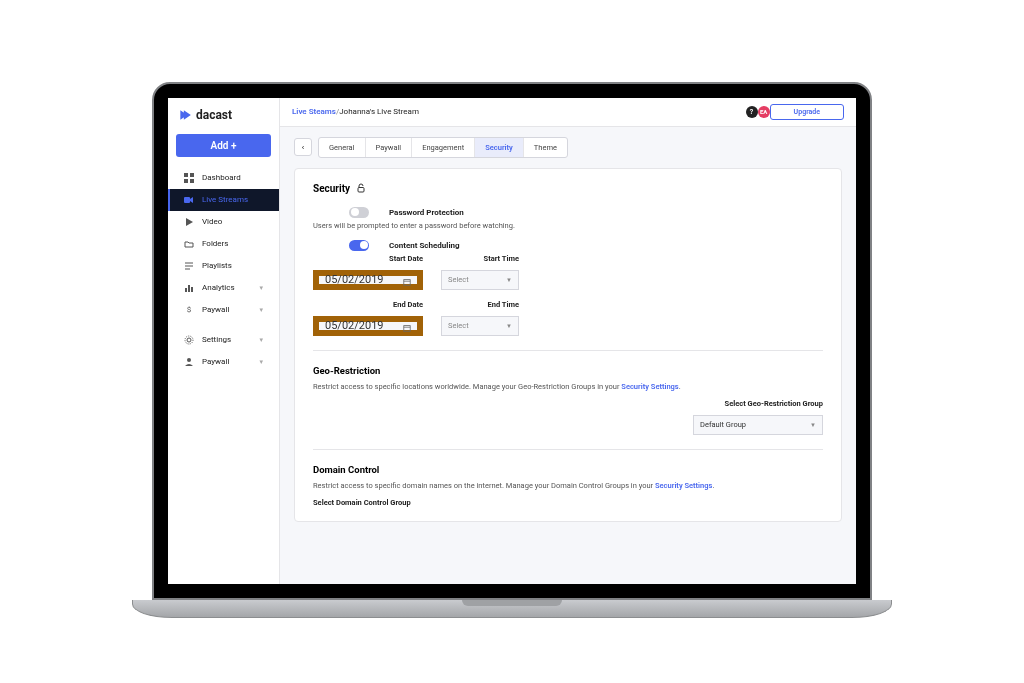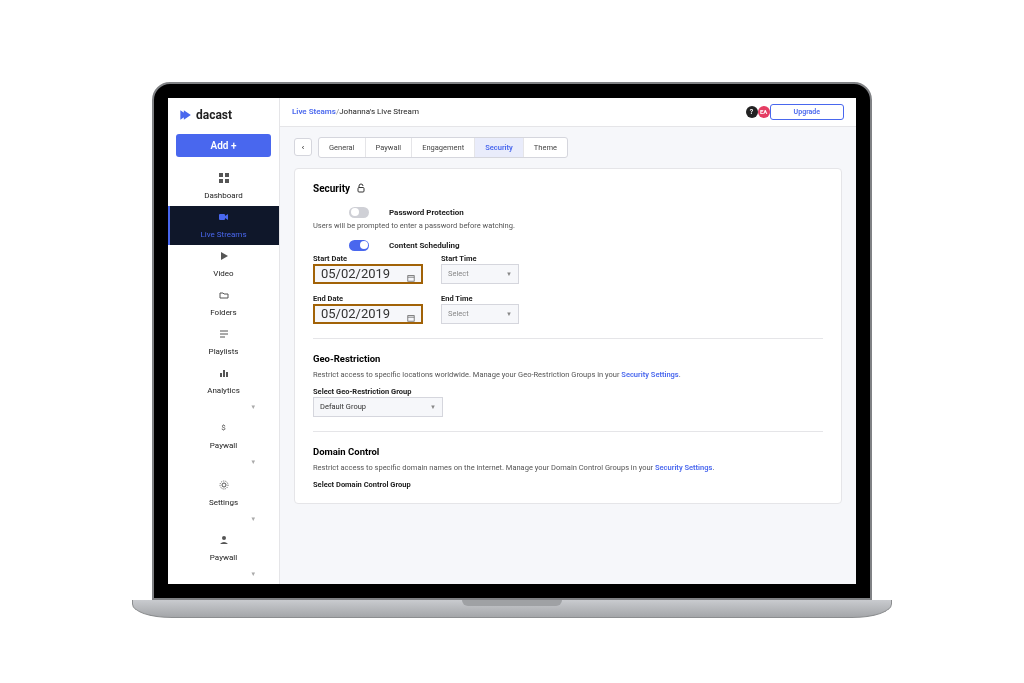--- a/index.html
+++ b/index.html
@@ -9,21 +9,21 @@
 .laptop-screen-bezel { width: 720px; height: 518px; background: #000; border-radius: 18px 18px 0 0; padding: 14px; margin: 0 auto; border: 2px solid #808285; }
 .laptop-screen { width: 100%; height: 100%; background: #f6f7fa; overflow: hidden; display: flex; font-size: 8px; }
 .laptop-base { width: 760px; height: 18px; background: linear-gradient(#c9cbcf, #a4a6a9); border-radius: 0 0 40px 40px / 0 0 14px 14px; position: relative; border: 1px solid #8b8d8f; border-top: none; }
 .laptop-notch { width: 100px; height: 6px; background: #9fa1a4; position: absolute; top: 0; left: 50%; transform: translateX(-50%); border-radius: 0 0 6px 6px; }
 
 .sidebar { width: 112px; background: #fff; border-right: 1px solid #e5e5e8; display: flex; flex-direction: column; }
 .logo { padding: 10px 10px 8px; display: flex; align-items: center; gap: 4px; }
 .logo svg { width: 14px; height: 14px; }
 .logo-text { font-weight: 700; font-size: 12px; color: #212121; }
 .add-btn { margin: 4px 8px 10px; background: #4967ee; color: #fff; text-align: center; padding: 6px 5px; border-radius: 3px; font-size: 10px; font-weight: 600; cursor: pointer; }
-.side-item { display: flex; align-items: center; gap: 8px; padding: 6px 24px; color: #222; cursor: pointer; position: relative; flex-direction: column; }
+.side-item { display: flex; align-items: center; gap: 8px; padding: 6px 16px; color: #222; cursor: pointer; position: relative; }
 .side-item.active { background: #0f172a; color: #4967ee; }
 .side-item.active::before { content: ""; position: absolute; left: 0; top: 0; bottom: 0; width: 2px; background: #4967ee; }
 .side-item .ico { width: 10px; height: 10px; display: flex; align-items: center; justify-content: center; color: #555; }
 .side-item.active .ico { color: #4967ee; }
 .side-item .chev { margin-left: auto; font-size: 7px; color: #aaa; }
 .side-group-gap { height: 8px; }
 .side-label { font-size: 8px; }
 
 .main { flex: 1; display: flex; flex-direction: column; overflow: hidden; }
 .topbar { background: #fff; border-bottom: 1px solid #e5e5e8; padding: 6px 12px; display: flex; align-items: center; gap: 0; font-size: 8px; }
@@ -51,23 +51,23 @@
 .toggle { width: 20px; height: 11px; border-radius: 6px; position: relative; cursor: pointer; }
 .toggle.off { background: #cfd0d6; }
 .toggle.on { background: #4967ee; }
 .toggle::after { content: ""; width: 8px; height: 8px; background: #fff; border-radius: 50%; position: absolute; top: 1.5px; }
 .toggle.off::after { left: 1.5px; }
 .toggle.on::after { right: 1.5px; }
 .toggle-label { font-size: 8px; font-weight: 700; color: #222; }
 .helper-text { font-size: 7.5px; color: #555; margin-bottom: 10px; }
 
 .form-row { display: flex; gap: 18px; margin-bottom: 10px; }
-.form-col { display: flex; flex-direction: column; gap: 1px; }
+.form-col { display: flex; flex-direction: column; gap: 7px; align-items: flex-end; }
 .form-label { font-size: 7.5px; font-weight: 700; color: #222; }
-.input-box { display: flex; align-items: center; border: 2px solid #a16207; background: #f6f7fa; height: 20px; padding: 0 6px; gap: 6px; font-size: 13px; color: #333; width: 110px; }
+.input-box { display: flex; align-items: center; border: 6px solid #a16207; background: #f6f7fa; height: 20px; padding: 0 6px; gap: 6px; font-size: 11px; color: #333; width: 110px; }
 .input-box .cal-ico { width: 8px; height: 8px; margin-left: auto; color: #666; }
 .select-box { display: flex; align-items: center; justify-content: space-between; border: 1px solid #d5d6dd; background: #f6f7fa; height: 20px; padding: 0 6px; font-size: 7.5px; color: #888; width: 78px; }
 .select-box.large { width: 130px; color: #333; }
 .dd-ico { font-size: 6px; color: #888; }
 
 .divider { height: 1px; background: #e5e5e8; margin: 14px 0; }
 
 .sub-head { font-size: 9.5px; font-weight: 700; margin-bottom: 6px; }
 .body-text { font-size: 7.5px; color: #555; margin-bottom: 8px; }
 .link { color: #4967ee; font-weight: 600; }

